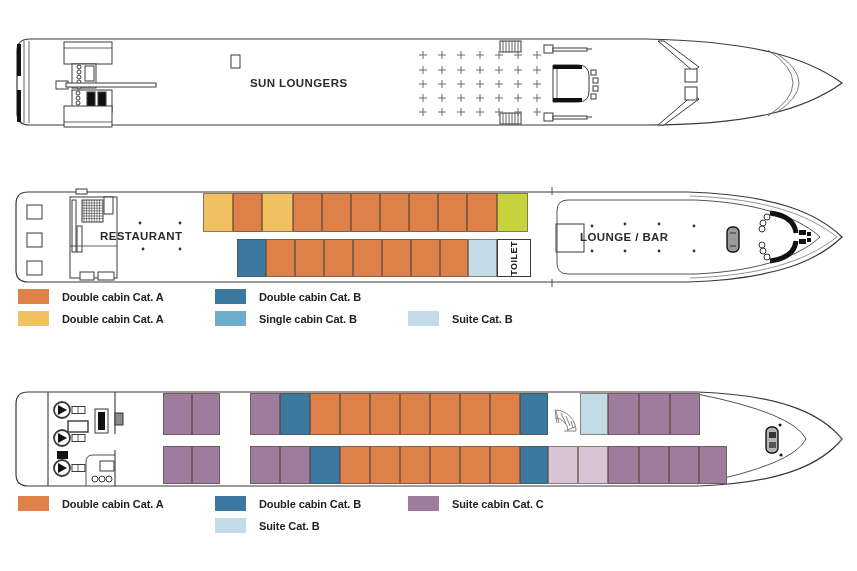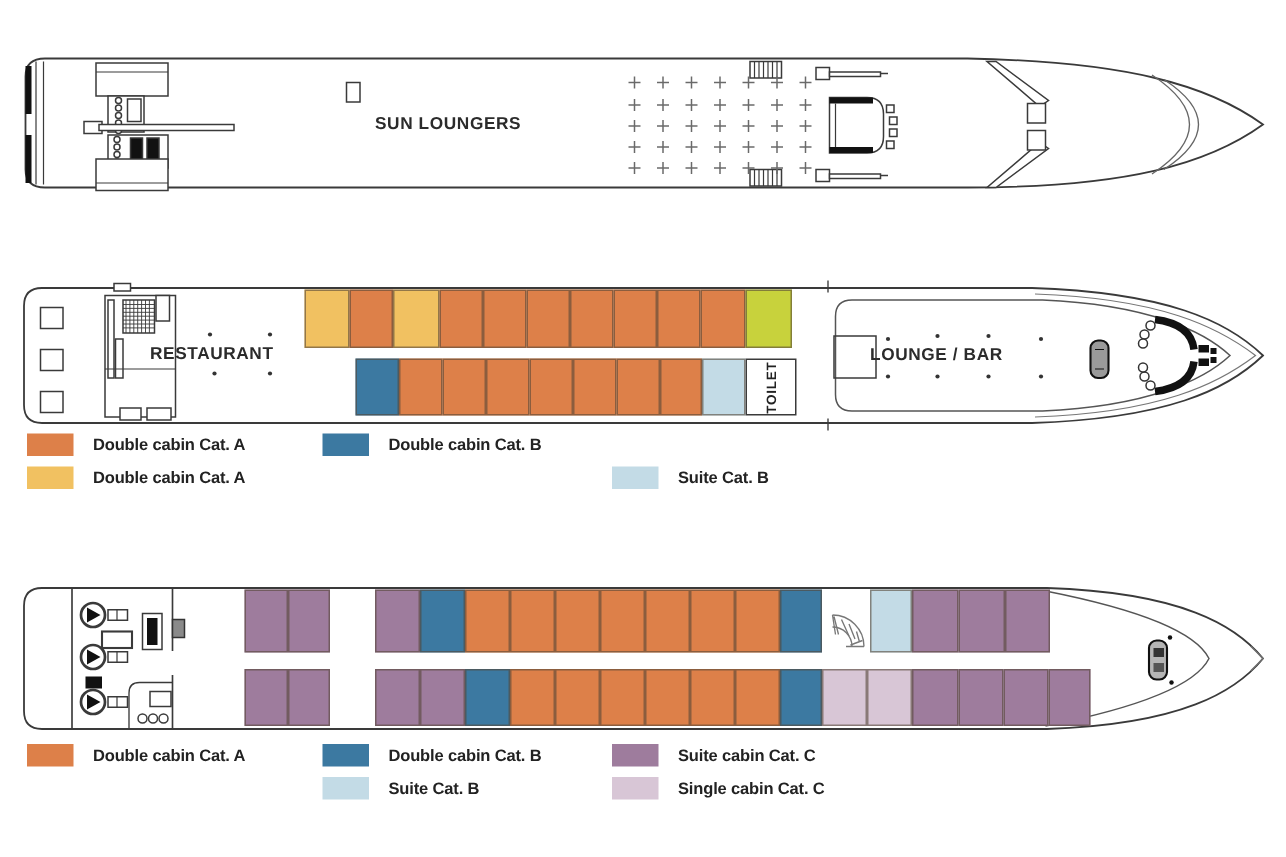--- a/index.html
+++ b/index.html
@@ -372,20 +372,24 @@
         <div class="lb">Double cabin Cat. A</div>
       </div>
       <div class="legend-item" style="left: 18px; top: 311px;">
         <div class="sw" style="background: rgb(241, 193, 97);"></div>
         <div class="lb">Double cabin Cat. A</div>
       </div>
       <div class="legend-item" style="left: 215px; top: 289px;">
         <div class="sw" style="background: rgb(60, 121, 161);"></div>
         <div class="lb">Double cabin Cat. B</div>
       </div>
+      <div class="legend-item" style="left: 215px; top: 311px;">
+        <div class="sw" style="background: rgb(111, 174, 203);"></div>
+        <div class="lb">Single cabin Cat. B</div>
+      </div>
       <div class="legend-item" style="left: 408px; top: 311px;">
         <div class="sw" style="background: rgb(195, 219, 230);"></div>
         <div class="lb">Suite Cat. B</div>
       </div>
     </div>
   <div class="layer">
       <div class="legend-item" style="left: 18px; top: 496px;">
         <div class="sw" style="background: rgb(221, 128, 73);"></div>
         <div class="lb">Double cabin Cat. A</div>
       </div>
@@ -394,18 +398,14 @@
         <div class="lb">Double cabin Cat. B</div>
       </div>
       <div class="legend-item" style="left: 215px; top: 518px;">
         <div class="sw" style="background: rgb(195, 219, 230);"></div>
         <div class="lb">Suite Cat. B</div>
       </div>
       <div class="legend-item" style="left: 408px; top: 496px;">
         <div class="sw" style="background: rgb(158, 124, 157);"></div>
         <div class="lb">Suite cabin Cat. C</div>
       </div>
-      <div class="legend-item" style="left: 408px; top: 518px;">
-        <div class="sw" style="background: rgb(216, 198, 214);"></div>
-        <div class="lb">Single cabin Cat. C</div>
-      </div>
     </div>
 </div>
 
 </body></html>

